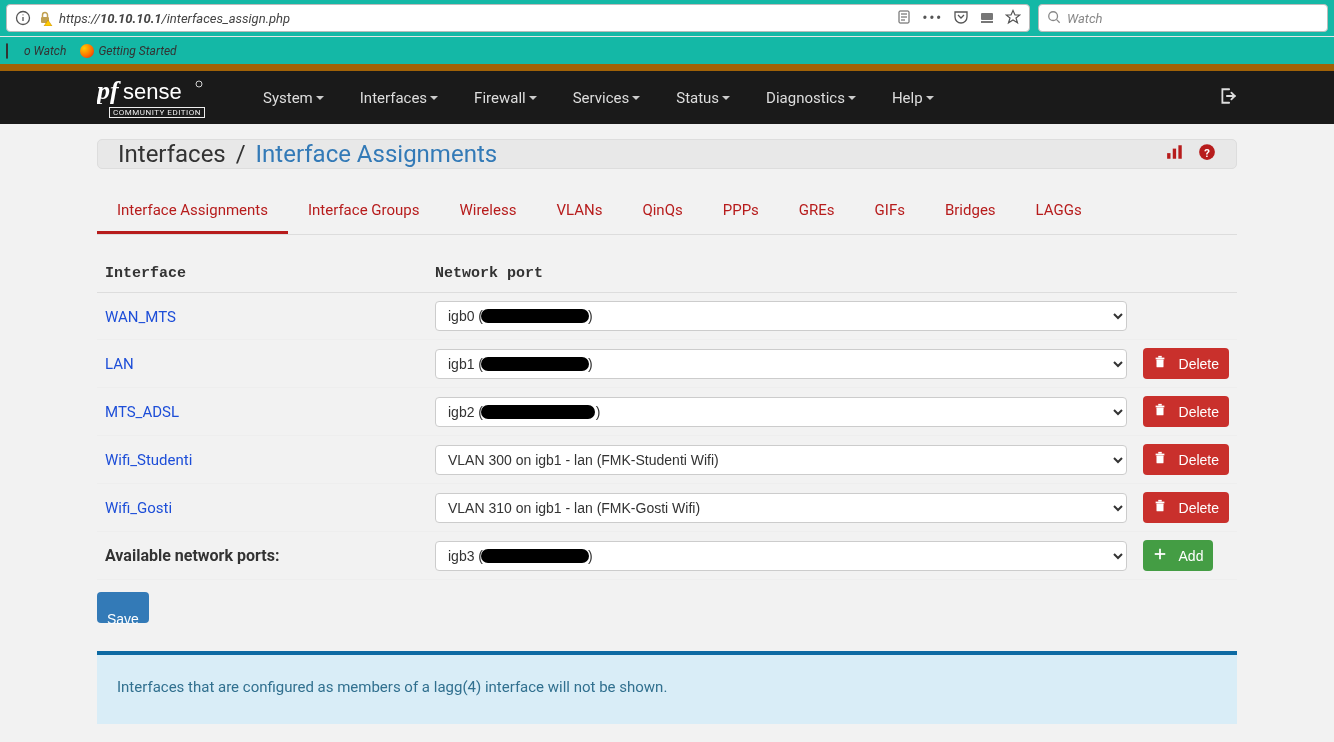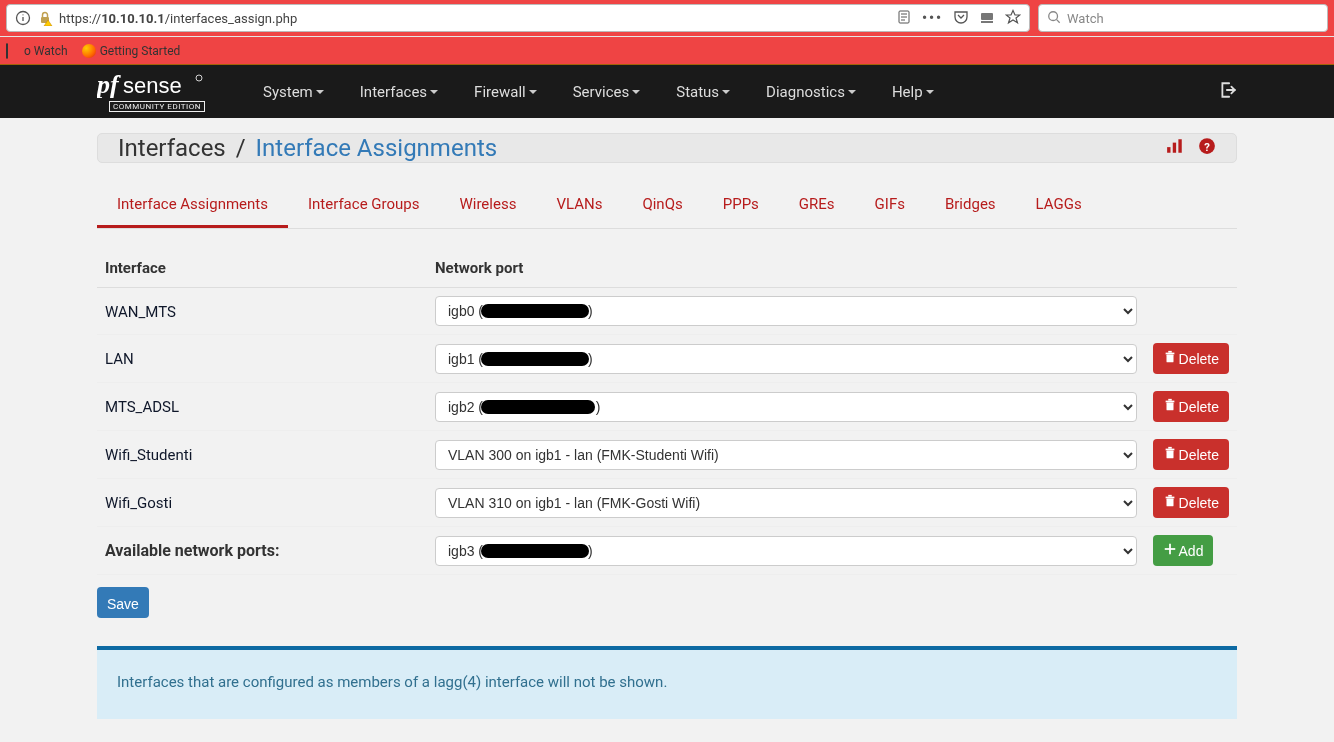--- a/index.html
+++ b/index.html
@@ -1,19 +1,19 @@
 <!DOCTYPE html>
 <html><head>
 <meta charset="utf-8">
 <style>
   * { box-sizing: border-box; }
   html, body { margin: 0; padding: 0; font-family: -apple-system, BlinkMacSystemFont, "Segoe UI", Roboto, Helvetica, Arial, sans-serif; background:#f2f2f2; color:#333; }
 
   
-  .browser-chrome { background:#ef4444; border-bottom:1px solid #a16207; }
+  .browser-chrome { background:#14b8a6; border-bottom:7px solid #a16207;font-style:italic; }
   .url-row { display:flex; align-items:center; height:36px; padding:2px 6px; gap:8px; }
   .url-bar { flex:1; display:flex; align-items:center; border:1px solid #bbb; border-radius:4px; height:28px; padding:0 8px; font-size:13px; color:#444; background:#fff; gap:6px; overflow:hidden; }
   .url-bar .icon { width:16px; height:16px; flex:0 0 auto; display:inline-flex; align-items:center; justify-content:center; color:#666; }
   .url-text { white-space:nowrap; overflow:hidden; text-overflow:ellipsis; flex:1; }
   .url-icons-right { display:flex; align-items:center; gap:10px; color:#555; }
   .search-box { width:290px; border:1px solid #bbb; border-radius:4px; height:28px; padding:0 8px; display:flex; align-items:center; gap:6px; font-size:13px; color:#888; background:#fff; }
   .bookmarks-row { height:28px; display:flex; align-items:center; padding:0 6px; gap:14px; font-size:12px; color:#333; border-top:1px solid #e5e5e5; }
   .bookmarks-row .bm-item { display:inline-flex; align-items:center; gap:4px; }
   .bookmarks-row .fav { width:14px; height:14px; display:inline-block; }
   .fav-firefox { background: radial-gradient(circle at 30% 30%, #ffcc00, #ff6a00 60%, #d91e18 100%); border-radius:50%; }
@@ -39,34 +39,34 @@
   .crumb-sub { color:#337ab7; }
   .header-icons { display:flex; gap:14px; color:#b71c1c; font-size:16px; }
 
   
   .tabs { display:flex; border-bottom:1px solid #ddd; margin-top:20px; }
   .tab { padding:12px 20px; font-size:15px; color:#b71c1c; cursor:pointer; border-bottom:3px solid transparent; }
   .tab.active { border-bottom-color:#b71c1c; font-weight:400; }
 
   
   table.assign { width:100%; border-collapse:collapse; margin-top:20px; }
-  table.assign th { text-align:left; padding:10px 8px; font-weight:700; font-size:15px; border-bottom:1px solid #ddd; }
+  table.assign th { text-align:left; padding:10px 8px; font-weight:700; font-size:15px; border-bottom:1px solid #ddd;font-family:Liberation Mono, monospace; }
   table.assign td { padding:8px 8px; border-bottom:1px solid #eee; vertical-align:middle; }
   table.assign td:first-child { width:330px; }
   table.assign td:last-child { width:90px; }
-  .if-link { color:#0f172a; text-decoration:none; font-size:15px; }
+  .if-link { color:#1d4ed8; text-decoration:none; font-size:15px; }
   .bold-row td:first-child { font-weight:700; color:#333; }
 
   
   .select-wrap { position:relative; display:block; }
   select.port { width:100%; height:30px; border:1px solid #ccc; border-radius:4px; padding:2px 8px; font-size:14px; background:#fff; color:#333; }
   .redact { position:absolute; top:50%; transform:translateY(-50%); height:14px; background:#000; border-radius:7px; pointer-events:none; }
 
   
-  .btn { display:inline-flex; align-items:center; gap:2px; padding:7px 10px; border-radius:4px; border:none; font-size:14px; cursor:pointer; color:#fff; height:31px; }
+  .btn { display:inline-flex; align-items:center; gap:12px; padding:7px 10px; border-radius:4px; border:none; font-size:14px; cursor:pointer; color:#fff; height:31px; }
   .btn-danger { background:#c9302c; }
   .btn-success { background:#449d44; }
   .btn-primary { background:#337ab7; }
   .btn-save { margin-top:12px;flex-direction:column; }
   .btn svg { width:14px; height:14px; }
 
   
   .alert { margin-top:28px; border-top:4px solid #0d6aa3; background:#d9edf7; color:#31708f; padding:22px 20px; font-size:15px; line-height:1.4; }
   .alert p { margin:0 0 22px 0; }
   .alert p:last-child { margin-bottom:4px; }

